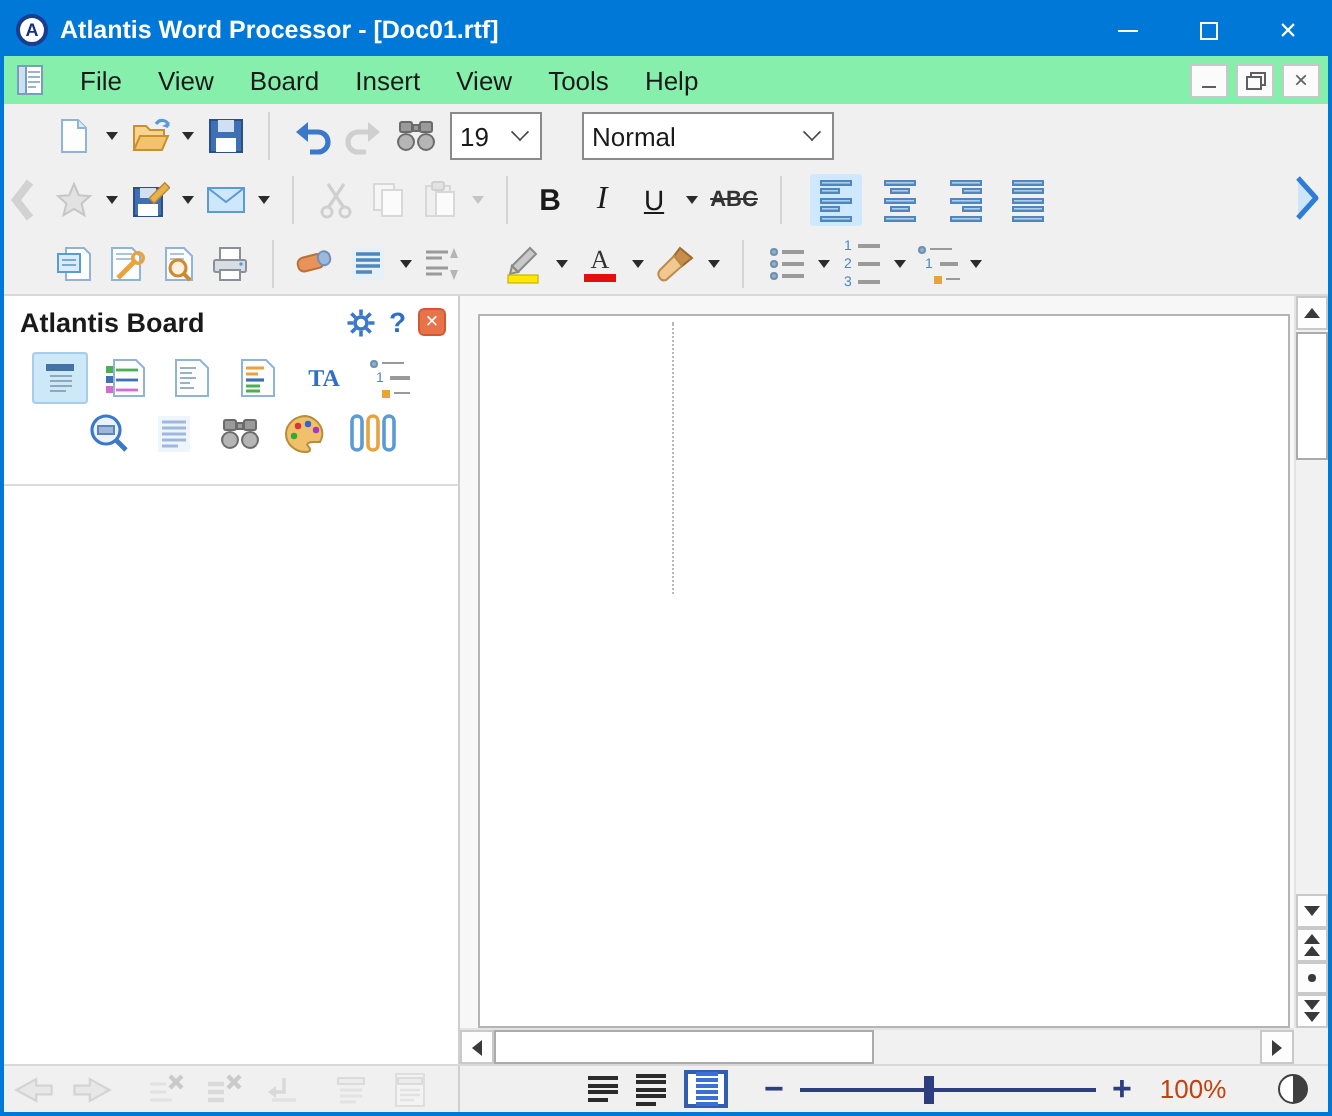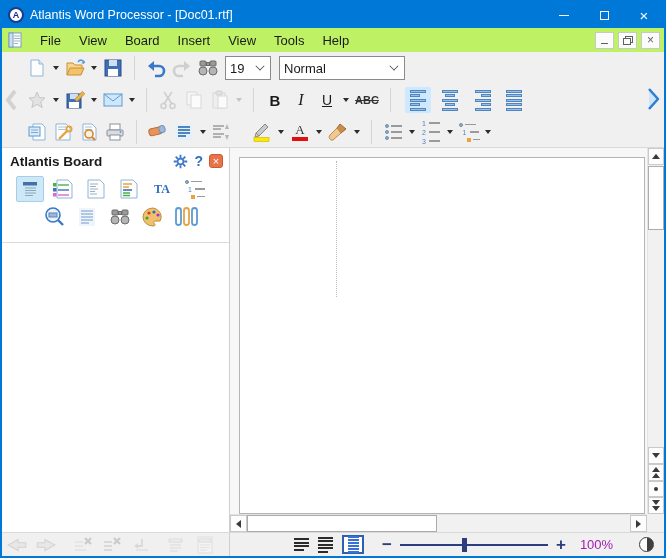--- a/index.html
+++ b/index.html
@@ -8,28 +8,28 @@
     position:relative;width:666px;height:558px;
     border:2px solid #0078d7;background:#f0f0f0;
     font-family:"Liberation Sans",sans-serif;font-size:13px;color:#1a1a1a;
     overflow:hidden;
   }
   
   .titlebar{height:26px;background:#0078d7;display:flex;align-items:center;color:#fff;}
   .app-logo{width:16px;height:16px;margin:0 6px 0 6px;border-radius:50%;
     background:#fff;border:2px solid #1a3c8f;color:#16308a;font-size:9px;font-weight:bold;
     display:flex;align-items:center;justify-content:center;line-height:1;}
-  .title-text{font-size:12.5px;}
+  .title-text{font-size:12.5px;font-weight:bold;}
   .tb-controls{margin-left:auto;display:flex;height:100%;}
   .tb-btn{width:40px;height:100%;display:flex;align-items:center;justify-content:center;}
   .glyph-min{width:10px;height:1px;background:#fff;}
   .glyph-max{width:9px;height:9px;border:1px solid #fff;}
   .glyph-close{color:#fff;font-size:15px;line-height:1;}
   
-  .menubar{height:24px;display:flex;align-items:center;background:#bef264;padding-left:5px;}
+  .menubar{height:24px;display:flex;align-items:center;background:#86efac;padding-left:5px;}
   .menu-doc-icon{width:16px;height:16px;margin-right:8px;}
   .menu-item{padding:3px 9px;}
   .mdi-controls{margin-left:auto;display:flex;gap:4px;margin-right:4px;}
   .mdi-btn{width:19px;height:17px;border:1px solid #c8c8c8;background:#fbfbfb;
     display:flex;align-items:center;justify-content:center;}
   .g-mdimin{width:7px;height:1px;background:#5f5f5f;margin-top:7px;}
   .g-restore{position:relative;width:9px;height:8px;}
   .g-restore::before{content:"";position:absolute;left:2px;top:0;width:6px;height:5px;border:1px solid #5f5f5f;}
   .g-restore::after{content:"";position:absolute;left:0;top:2px;width:6px;height:5px;border:1px solid #5f5f5f;background:#fbfbfb;}
   .g-mdiclose{color:#5f5f5f;font-size:12px;line-height:1;}
@@ -108,21 +108,21 @@
   .vm .l{height:2px;background:#2b2b2b;width:15px;}
   .vm .l.s{width:10px;}
   .vm-print{width:22px;height:19px;border:2px solid #2f5fae;background:#fff;display:flex;align-items:center;justify-content:center;}
   .vm-page{display:flex;flex-direction:column;gap:1.5px;}
   .vm-page .bl{height:1.5px;width:11px;background:#3a6fd8;}
   .zoom-out,.zoom-in{color:#2c3e80;font-size:17px;font-weight:bold;line-height:1;}
   .zoom-out{margin-left:18px;}
   .slider{position:relative;width:148px;height:18px;margin:0 8px;}
   .slider .track{position:absolute;left:0;right:0;top:8px;height:2px;background:#2c3e80;}
   .slider .thumb{position:absolute;left:62px;top:2px;width:5px;height:14px;background:#2c3e80;}
-  .zoom-val{color:#a21caf;margin-left:14px;}
+  .zoom-val{color:#c2410c;margin-left:14px;}
   .contrast{width:15px;height:15px;border-radius:50%;border:1.5px solid #3f3f3f;
     background:linear-gradient(90deg,#fff 50%,#3f3f3f 50%);margin-left:auto;margin-right:10px;}
   svg{display:block;}
 </style>
 </head>
 <body>
 
 <div class="window">
 
   <div class="titlebar">
@@ -230,21 +230,21 @@
             <rect x="13" y="3" width="6" height="5" rx="1" fill="#9a9a9a" stroke="#6b6b6b"></rect>
             <rect x="9.5" y="4.5" width="3" height="3" fill="#9a9a9a" stroke="#6b6b6b"></rect>
             <circle cx="6" cy="13" r="4" fill="#b5b5b5" stroke="#6b6b6b"></circle>
             <circle cx="16" cy="13" r="4" fill="#b5b5b5" stroke="#6b6b6b"></circle>
           </svg>
       </div>
       <div class="combo" style="width:46px;margin-left:4px;">
         <span class="cv">19</span>
         <span class="chev"></span>
       </div>
-      <div class="combo" style="width:126px;margin-left:8px;">
+      <div class="combo" style="width:126px;margin-left:20px;">
         <span class="cv">Normal</span>
         <span class="chev"></span>
       </div>
     </div>
 
     <div class="tb-row">
       <div class="btn">
         <svg width="20" height="20" viewBox="0 0 20 20">
             <polygon points="10,2 12.4,7.6 18,8 13.8,11.8 15.2,17.6 10,14.4 4.8,17.6 6.2,11.8 2,8 7.6,7.6" fill="#e2e2e2" stroke="#c6c6c6"></polygon>
           </svg>

